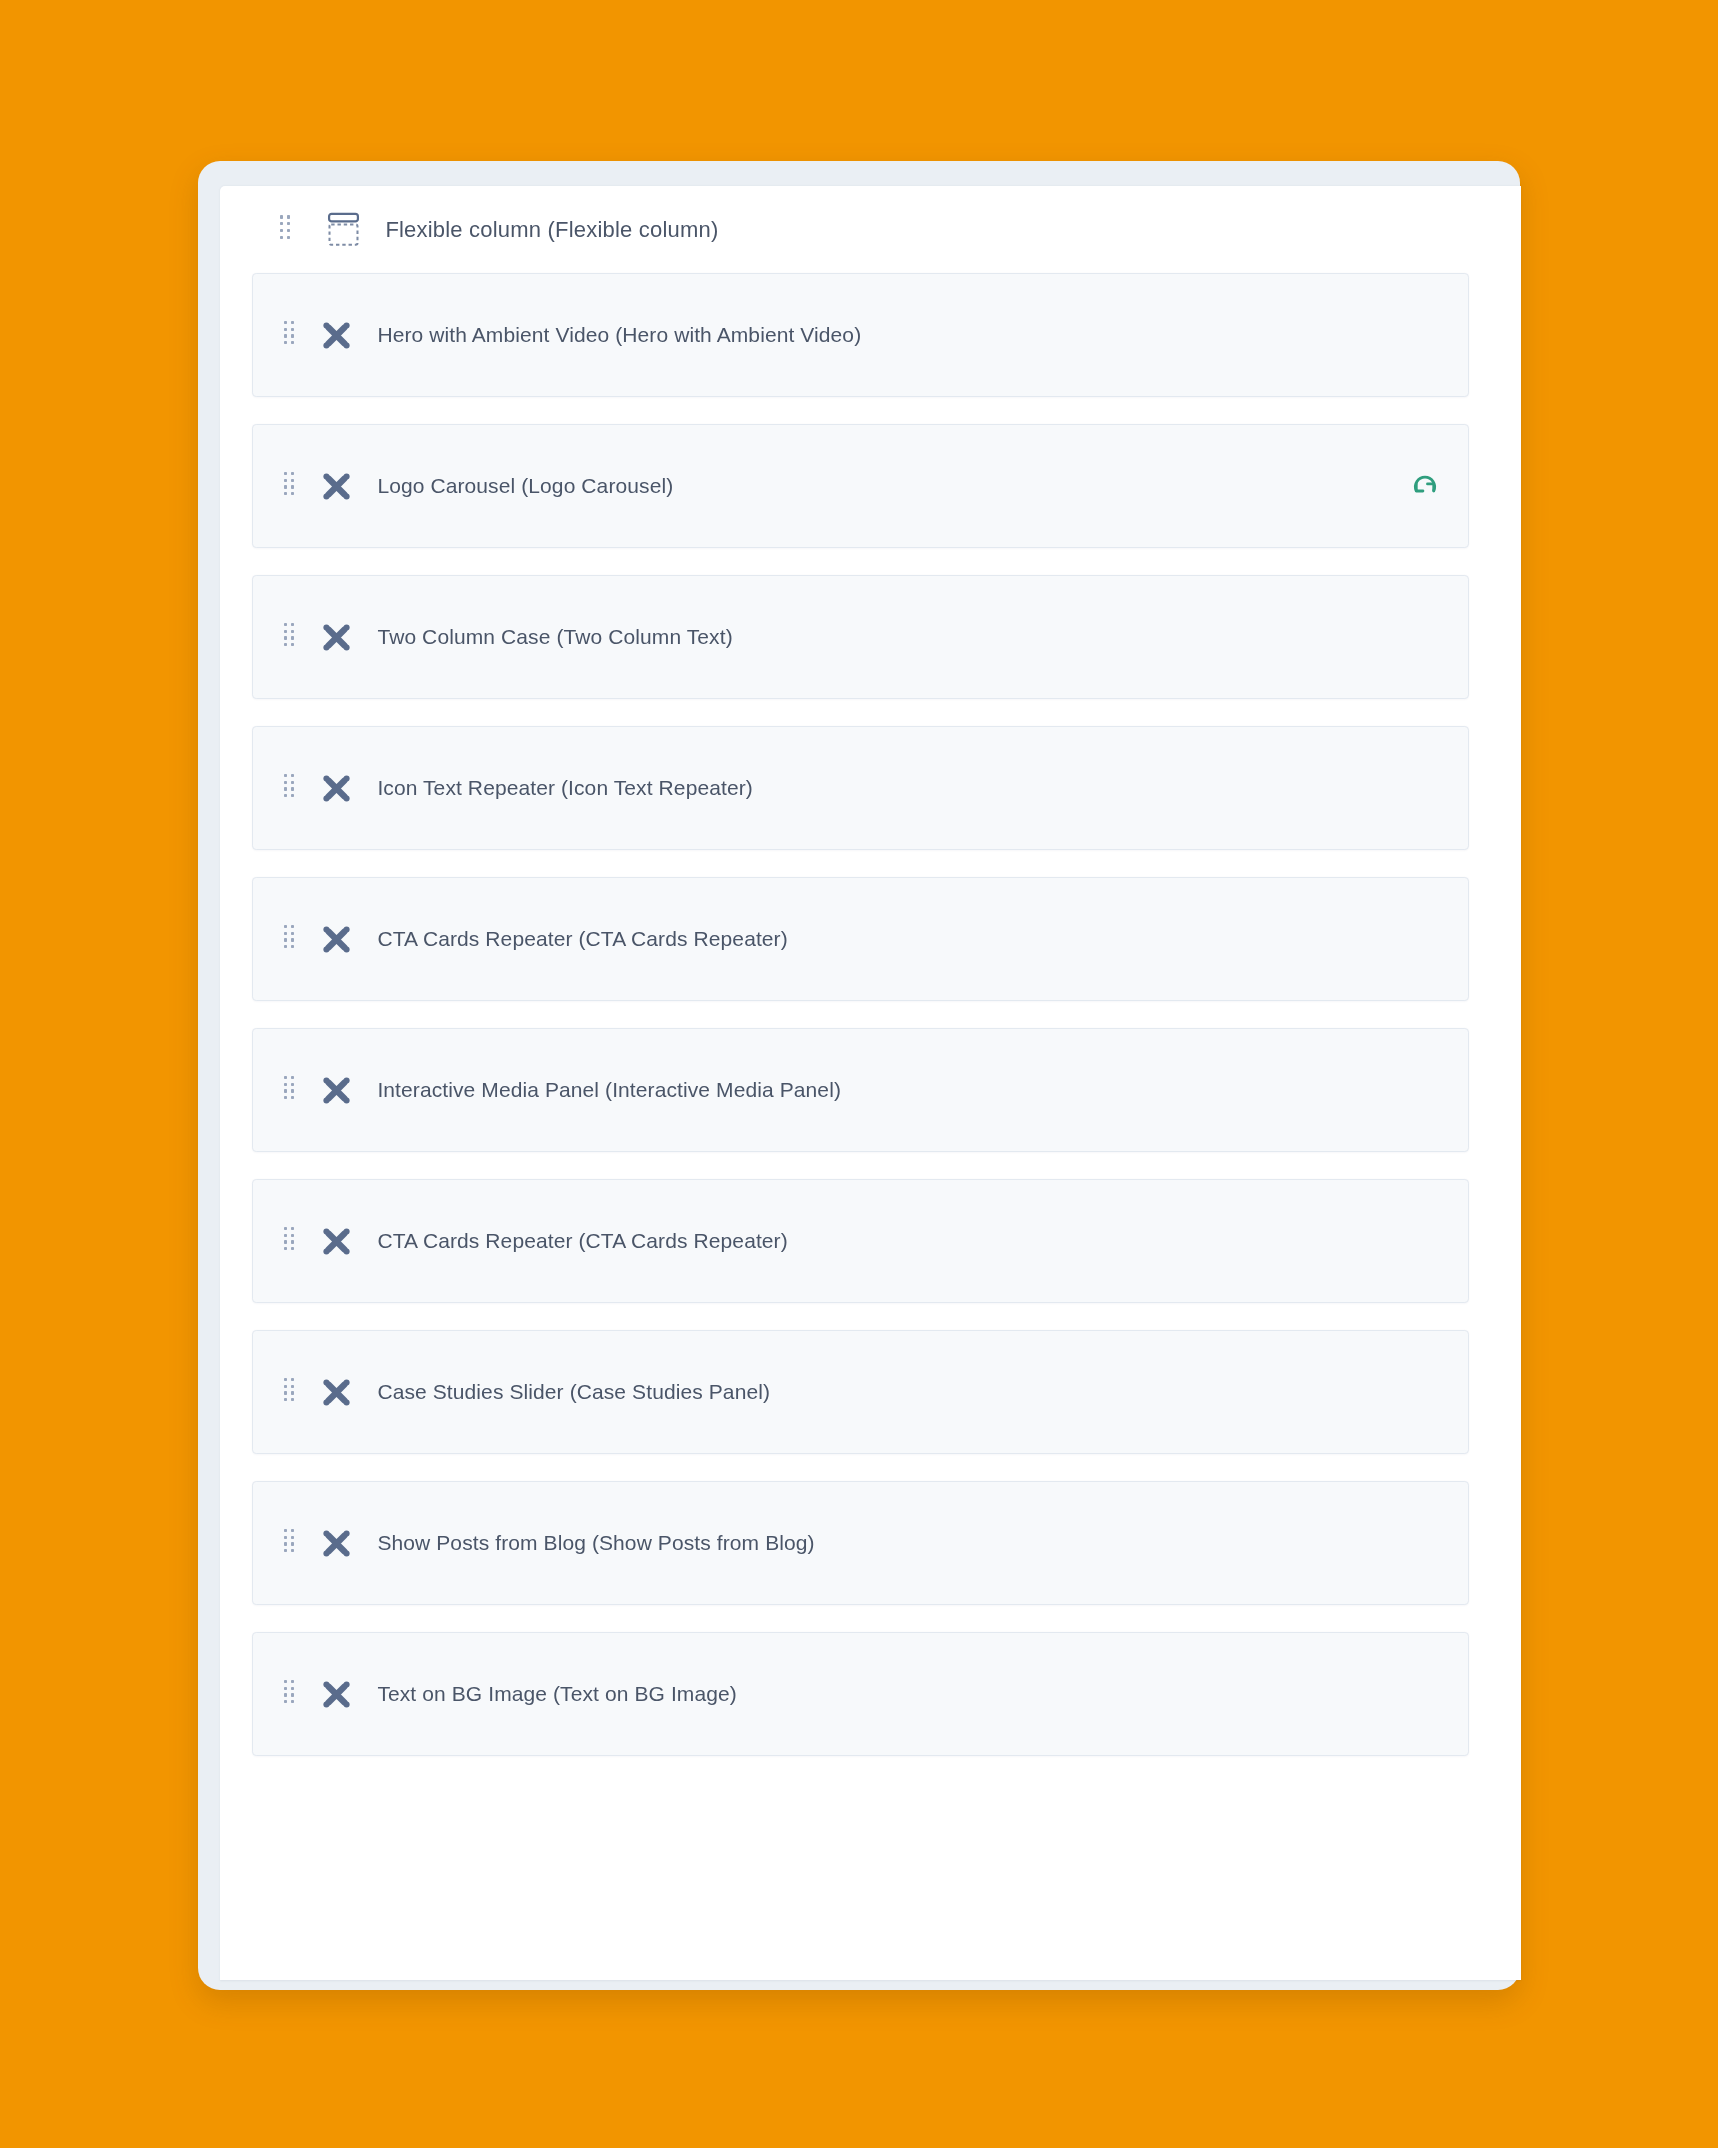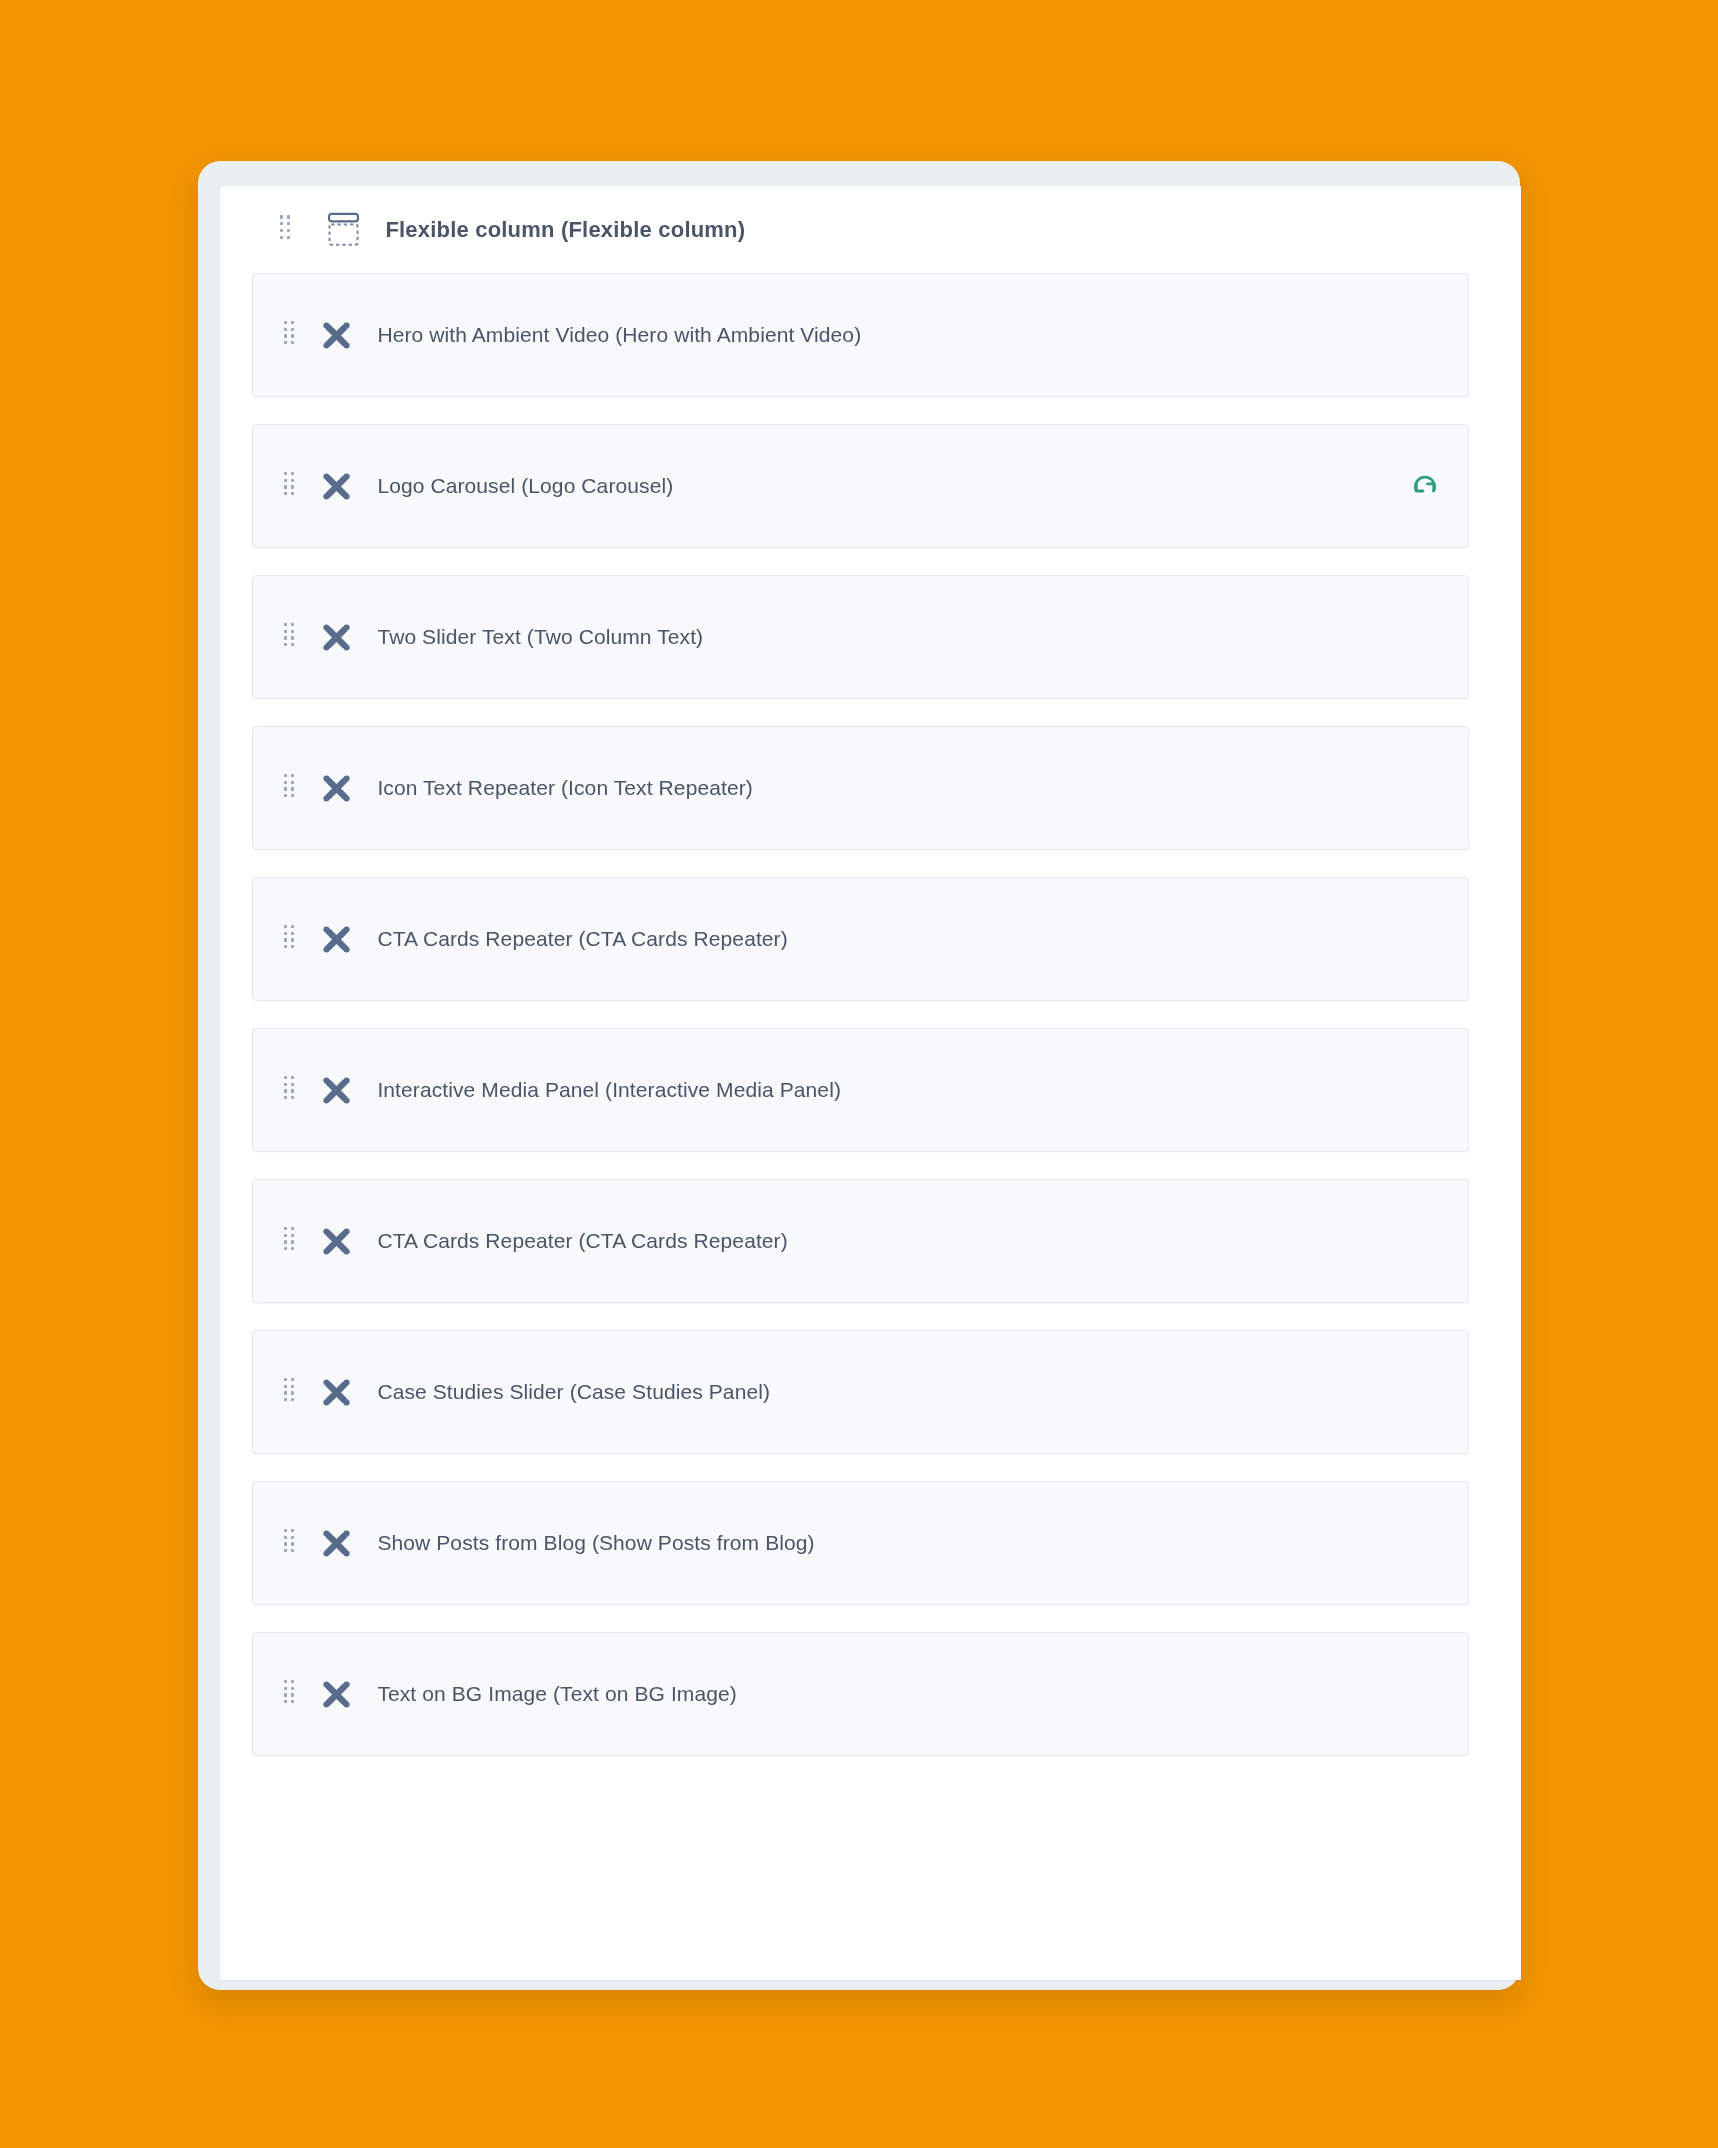--- a/index.html
+++ b/index.html
@@ -73,21 +73,20 @@
     margin-left: 32px;
     flex: none;
   }
 
   .header-label {
     margin-left: 22.7px;
     font-size: 22px;
     color: #4A5568;
     letter-spacing: 0.2px;
     white-space: nowrap;
-    font-weight: bold;
   }
 
   
   .module-list {
     padding: 0 52px 0 32px;
   }
 
   .module-card {
     position: relative;
     display: flex;
@@ -223,21 +222,21 @@
         </span>
         <span class="module-icon">
           <svg viewBox="0 0 44 44" width="37" height="37" aria-hidden="true">
             <path d="M12.5 12.5 L31.5 31.5 M31.5 12.5 L12.5 31.5" stroke="#5A6C8C" stroke-width="7.5" stroke-linecap="round"></path>
             <circle cx="10" cy="10" r="3.6" fill="#5A6C8C"></circle>
             <circle cx="34" cy="10" r="3.6" fill="#5A6C8C"></circle>
             <circle cx="10" cy="34" r="3.6" fill="#5A6C8C"></circle>
             <circle cx="34" cy="34" r="3.6" fill="#5A6C8C"></circle>
           </svg>
         </span>
-        <span class="module-label">Two Slider Text (Two Column Text)</span>
+        <span class="module-label">Two Column Case (Two Column Text)</span>
         <span class="card-spacer"></span>
       </div>
 
       <div class="module-card">
         <span class="drag-handle">
           <i></i>
             <i></i>
             <i></i>
             <i></i>
             <i></i>

